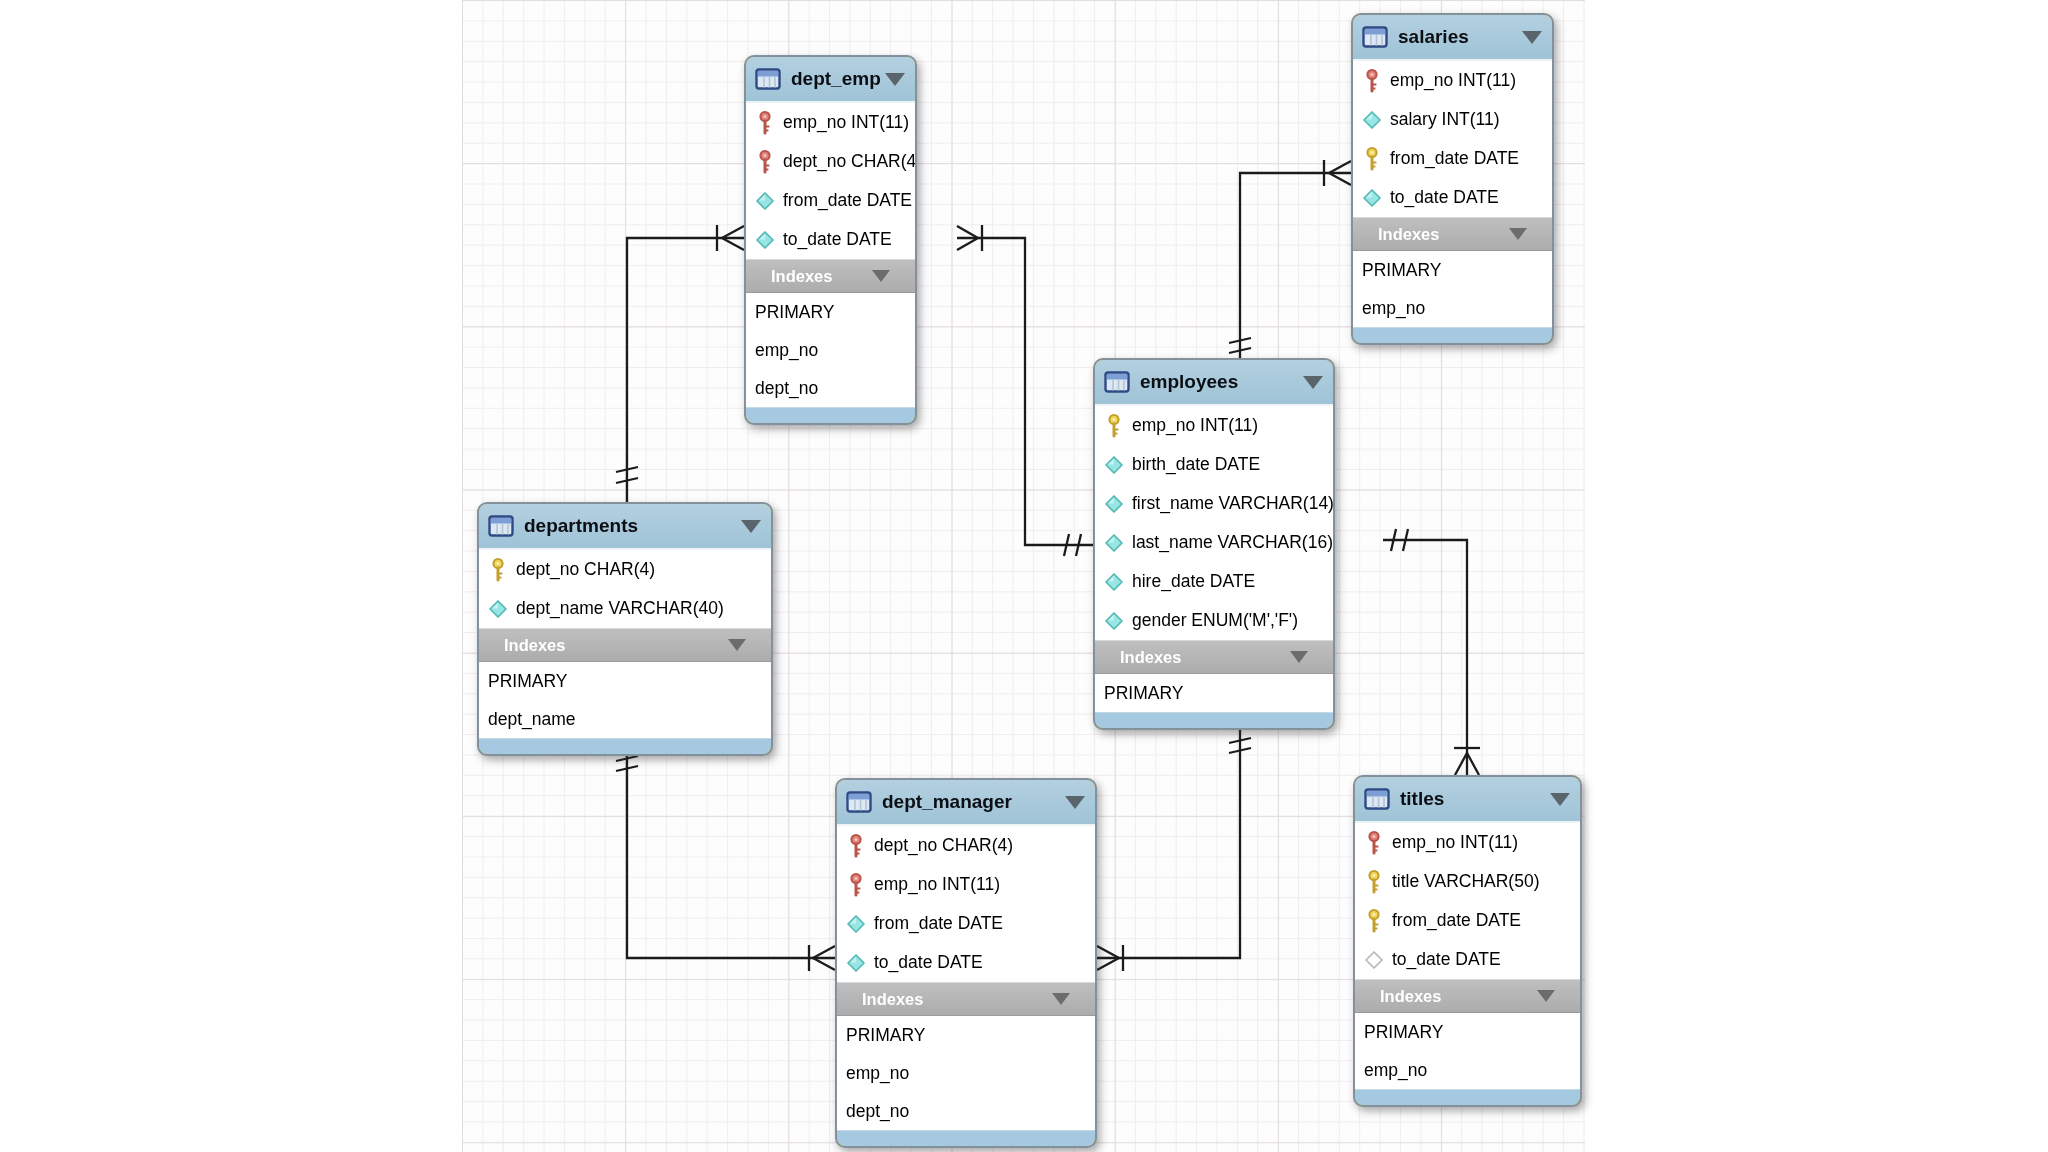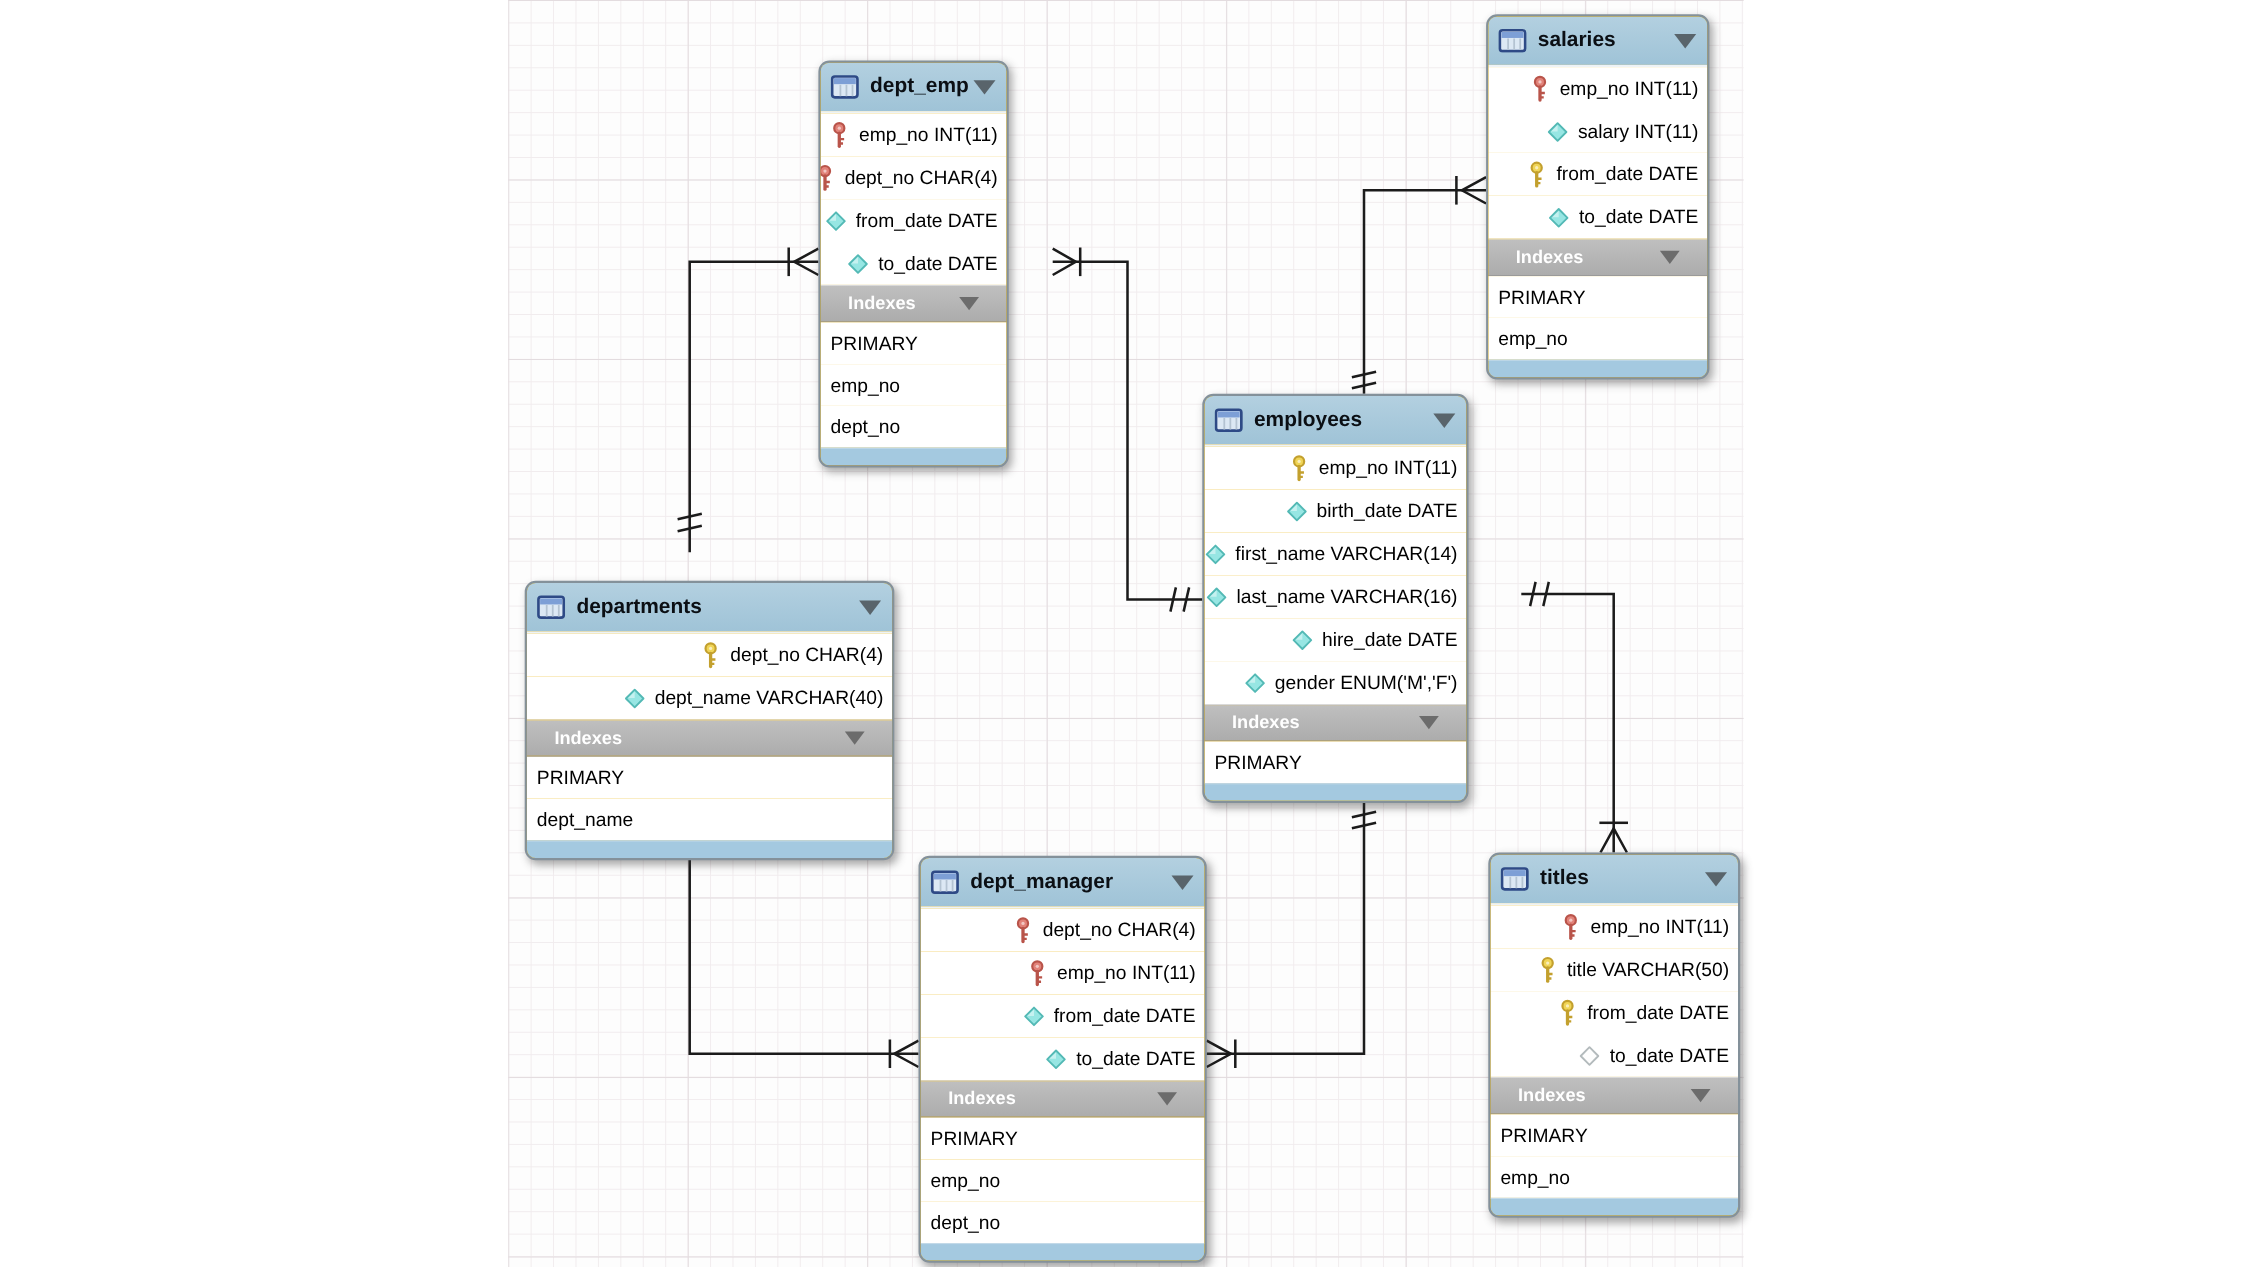--- a/index.html
+++ b/index.html
@@ -48,21 +48,20 @@
     white-space:nowrap;overflow:hidden;
   }
   .hdr-arrow{
     width:0;height:0;flex:0 0 auto;
     border-left:10px solid transparent;border-right:10px solid transparent;
     border-top:13px solid #59646b;
   }
   .col-row{
     height:39px;display:flex;align-items:center;padding:0 8px;
     background:#ffffff;
-    justify-content:flex-end;
   }
   .col-row .icon{width:22px;display:inline-flex;justify-content:center;flex:0 0 auto;}
   .col-text{
     margin-left:7px;font-size:17.5px;color:#000;white-space:nowrap;
   }
   .indexes-bar{
     height:32px;display:flex;align-items:center;padding:0 25px;
     background:linear-gradient(180deg,#bfbfbf,#acacac);
     border-top:1px solid #d9d9d9;border-bottom:1px solid #9a9a9a;
   }
@@ -76,21 +75,21 @@
   }
   .idx-row{
     height:38px;display:flex;align-items:center;padding:0 9px;background:#fff;
   }
   .idx-text{font-size:17.5px;color:#000;white-space:nowrap;}
   .table-footer{height:15px;background:#a4c9e0;border-top:1px solid #c2d9e8;}
   
   #table-dept_emp     {left:744px; top:55px;  width:173px;}
   #table-salaries     {left:1351px;top:13px;  width:203px;}
   #table-employees    {left:1093px;top:358px; width:242px;}
-  #table-departments  {left:477px; top:502px; width:336px;margin-top:26px;}
+  #table-departments  {left:477px; top:502px; width:296px;}
   #table-dept_manager {left:835px; top:778px; width:262px;}
   #table-titles       {left:1353px;top:775px; width:229px;}
 </style>
 </head>
 <body>
 
 <div id="canvas"></div>
 
 <svg id="connectors" viewBox="0 0 2048 1152" xmlns="http://www.w3.org/2000/svg">
 

